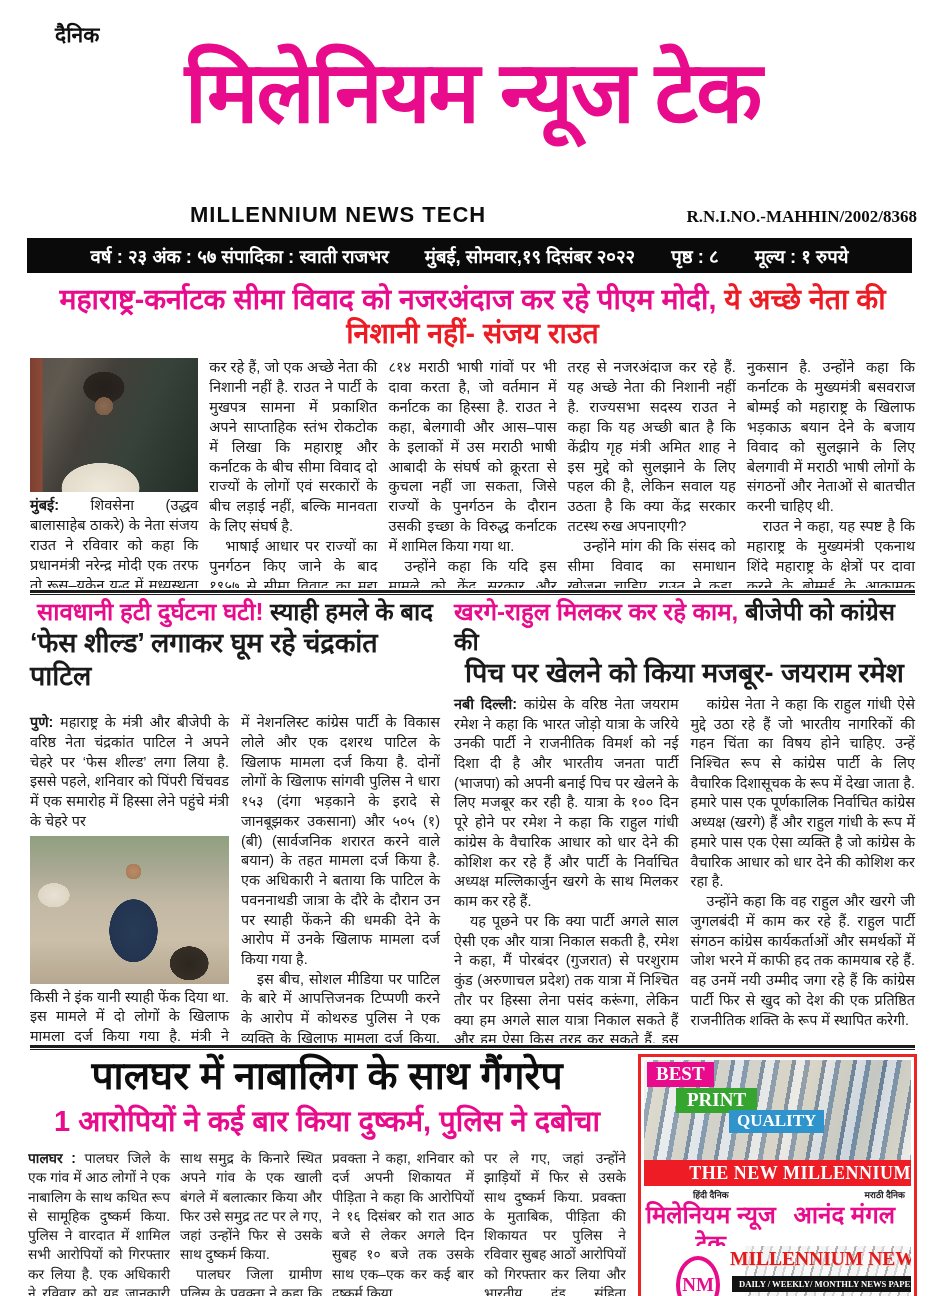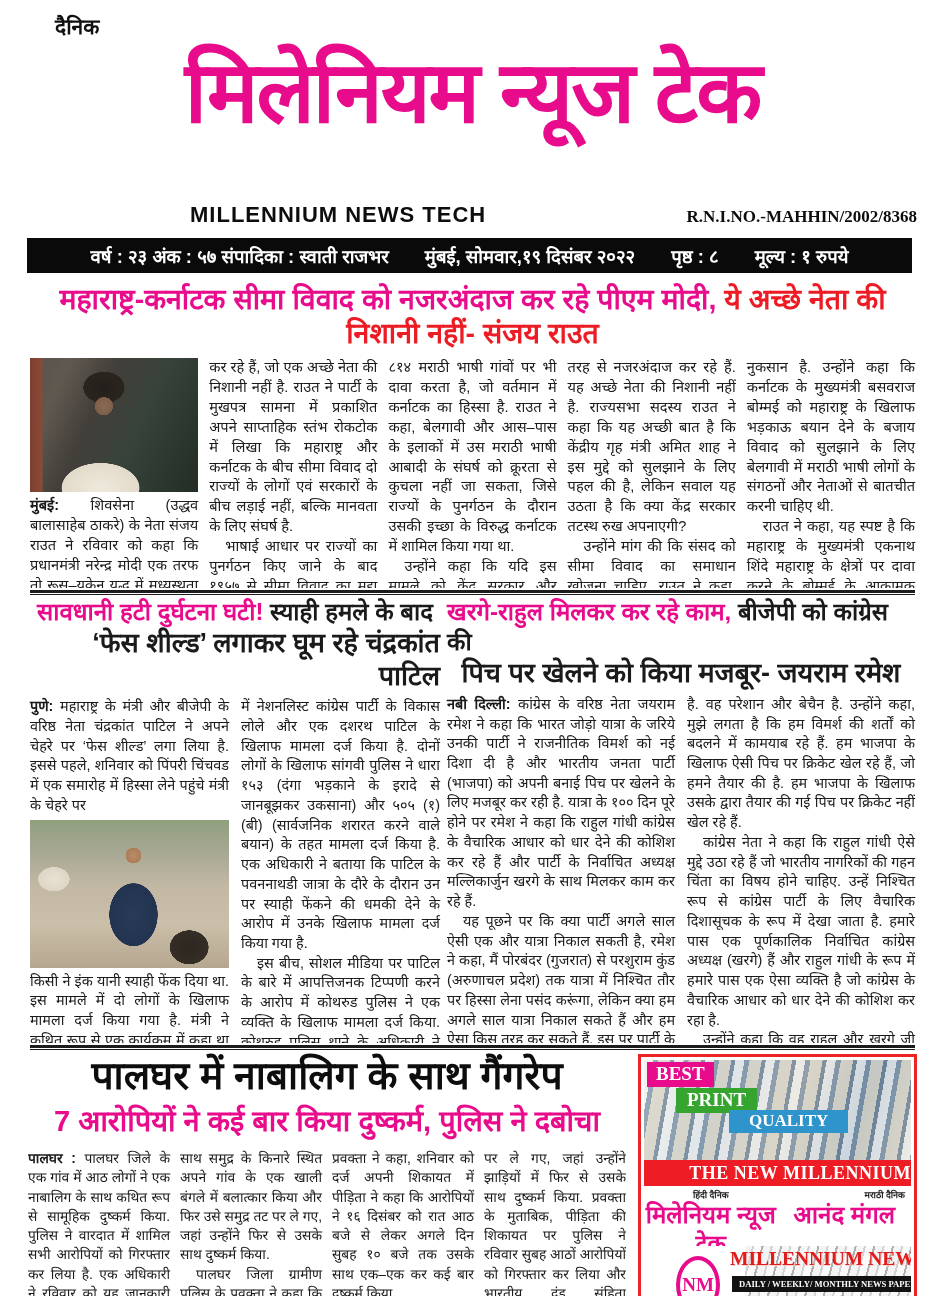--- a/index.html
+++ b/index.html
@@ -5,21 +5,21 @@
   * { margin:0; padding:0; box-sizing:border-box; }
   html,body { background:#ffffff; }
   .page {
     position:relative; width:945px; height:1296px; margin:0 auto;
     background:#ffffff; overflow:hidden;
     font-family:"Liberation Sans","DejaVu Sans",sans-serif;
     color:#1a1a1a;
   }
   
   .header { position:relative; height:276px; }
-  .daily-label { position:absolute; top:12px; left:55px; font-size:21px; font-weight:bold; color:#111; }
+  .daily-label { position:absolute; top:20px; left:55px; font-size:21px; font-weight:bold; color:#111; }
   .masthead-title {
     position:absolute; top:26px; left:0; width:100%; text-align:center;
     font-size:86px; font-weight:bold; color:#e80c8c; letter-spacing:-2px; line-height:1.55;
   }
   .masthead-en { position:absolute; top:202px; left:190px; font-size:22px; font-weight:bold; letter-spacing:1px; color:#0d0d0d; }
   .rni { position:absolute; top:207px; right:28px; font-size:17px; font-weight:bold; font-family:"Liberation Serif","DejaVu Serif",serif; color:#0d0d0d; }
   .info-bar {
     position:absolute; top:238px; left:27px; right:33px; height:35px;
     background:#0a0a0a; color:#ffffff; display:flex; align-items:center; justify-content:center; gap:36px;
     font-size:18.5px; font-weight:bold; white-space:nowrap;
@@ -37,25 +37,25 @@
     background-image:
       radial-gradient(ellipse 70px 45px at 42% 97%, #efe9dc 0%, #e2dbcb 55%, rgba(0,0,0,0) 56%),
       radial-gradient(circle 15px at 44% 36%, #8a6a52 0%, #7d5f49 60%, rgba(0,0,0,0) 61%),
       radial-gradient(ellipse 34px 26px at 44% 22%, #241f1b 0%, #2b2520 60%, rgba(0,0,0,0) 61%),
       linear-gradient(90deg, #7d3f30 0%, #8a4a38 7%, rgba(0,0,0,0) 8%),
       linear-gradient(115deg, #57524b 0%, #5f5950 18%, #433f3a 38%, #37433a 62%, #2c3830 80%, #232d26 100%);
   }
   .dateline { font-weight:bold; }
   .para-indent { text-indent:16px; }
   
-  .mid-band { display:flex; gap:7px; padding:0 30px; height:446px; overflow:hidden; margin-top:2px; }
+  .mid-band { display:flex; gap:14px; padding:0 30px; height:446px; overflow:hidden; margin-top:2px; }
   .sec2 { width:410px; }
   .sec3 { flex:1; }
   .s2-hl1 { text-align:center; font-size:24px; font-weight:bold; line-height:1.25; }
-  .s2-hl2 { text-align:right; font-size:27px; font-weight:bold; line-height:1.2; margin-bottom:5px; }
+  .s2-hl2 { text-align:left; font-size:27px; font-weight:bold; line-height:1.2; margin-bottom:21px; }
   .s3-hl1 { text-align:left; font-size:24px; font-weight:bold; line-height:1.25; }
   .s3-hl2 { text-align:center; font-size:27px; font-weight:bold; line-height:1.2; margin-bottom:5px; }
   .two-col { display:flex; gap:12px; }
   .two-col > div { flex:1; font-size:14.4px; line-height:1.37; text-align:justify; }
   .photo-patil {
     width:100%; height:148px; margin:4px 0; background-color:#b3a893;
     background-image:
       radial-gradient(circle 13px at 52% 24%, #b98b66 0%, #ab7d58 60%, rgba(0,0,0,0) 61%),
       radial-gradient(ellipse 40px 52px at 52% 64%, #273a56 0%, #223450 60%, rgba(0,0,0,0) 61%),
       radial-gradient(ellipse 32px 28px at 80% 86%, #2b2620 0%, #352e26 60%, rgba(0,0,0,0) 61%),
@@ -73,21 +73,21 @@
   .ad-box { flex:1; border:3px solid #ee2424; background:#ffffff; padding:3px; height:284px; }
   .ad-collage {
     position:relative; height:100px; background-color:#9aa8b4;
     background-image:
       repeating-linear-gradient(100deg, rgba(255,255,255,0.55) 0 9px, rgba(90,120,150,0.55) 9px 14px, rgba(220,215,200,0.7) 14px 26px, rgba(60,90,120,0.5) 26px 30px),
       linear-gradient(110deg, #e8e6e0 0%, #b8c4ce 30%, #d5d0c5 55%, #8fa4b6 78%, #d8d5cc 100%);
   }
   .chip { position:absolute; color:#ffffff; font-family:"Liberation Serif","DejaVu Serif",serif; font-weight:bold; line-height:1.1; }
   .chip-best { left:3px; top:2px; background:#e80c8c; font-size:19px; padding:2px 9px; }
   .chip-print { left:32px; top:28px; background:#35a52f; font-size:19px; padding:2px 11px; }
-  .chip-quality { left:85px; top:50px; background:#2f93cc; font-size:17px; padding:2px 20px; }
+  .chip-quality { left:85px; top:50px; background:#2f93cc; font-size:17px; padding:2px 8px; }
   .ad-band {
     height:26px; background:#ee1c24; color:#ffffff; text-align:right;
     font-family:"Liberation Serif","DejaVu Serif",serif; font-weight:bold; font-size:18px; line-height:26px; letter-spacing:0.5px;
   }
   .ad-papers { display:flex; height:60px; background:#fff; }
   .ad-paper { flex:1; text-align:center; }
   .ad-paper-label { font-size:9px; font-weight:bold; color:#222; margin-top:2px; }
   .ad-paper-label.right { text-align:right; padding-right:6px; }
   .ad-paper-name { font-size:24px; font-weight:bold; color:#e80c8c; line-height:1.2; }
   .ad-bottom { position:relative; height:112px; background:#fff; overflow:hidden; }
@@ -178,36 +178,35 @@
         <span class="hl-pink">खरगे-राहुल मिलकर कर रहे काम,</span><span> बीजेपी को कांग्रेस की</span>
       </div>
       <div class="s3-hl2">पिच पर खेलने को किया मजबूर- जयराम रमेश</div>
       <div class="two-col">
         <div>
           <p><span class="dateline">नबी दिल्ली:</span><span> कांग्रेस के वरिष्ठ नेता जयराम रमेश ने कहा कि भारत जोड़ो यात्रा के जरिये उनकी पार्टी ने राजनीतिक विमर्श को नई दिशा दी है और भारतीय जनता पार्टी (भाजपा) को अपनी बनाई पिच पर खेलने के लिए मजबूर कर रही है. यात्रा के १०० दिन पूरे होने पर रमेश ने कहा कि राहुल गांधी कांग्रेस के वैचारिक आधार को धार देने की कोशिश कर रहे हैं और पार्टी के निर्वाचित अध्यक्ष मल्लिकार्जुन खरगे के साथ मिलकर काम कर रहे हैं.</span></p>
           <p class="para-indent">यह पूछने पर कि क्या पार्टी अगले साल ऐसी एक और यात्रा निकाल सकती है, रमेश ने कहा, मैं पोरबंदर (गुजरात) से परशुराम कुंड (अरुणाचल प्रदेश) तक यात्रा में निश्चित तौर पर हिस्सा लेना पसंद करूंगा, लेकिन क्या हम अगले साल यात्रा निकाल सकते हैं और हम ऐसा किस तरह कर सकते हैं, इस पर पार्टी के उचित मंचों पर चर्चा की जानी है. उन्होंने कहा, कांग्रेस की सराहना, आलोचना, प्रशंसा और निंदा की गई. इसका क्या मतलब है कि हम बचाव की मुद्रा में थे. हम हमेशा उन चीजों पर प्रतिक्रिया देते थे जो भाजपा कह रही थी या कर रही थी लेकिन भारत जो. ड़ो यात्रा के जरिये मुझे लगता है कि हम राजनीतिक विमर्श की दिशा तय कर पाने में काफी हद तक सफल रहे.</p>
 
         </div>
         <div>
-          <p>है. वह परेशान और बेचैन है. उन्होंने कहा, मुझे लगता है कि हम विमर्श की शर्तों को बदलने में कामयाब रहे हैं. हम भाजपा के खिलाफ ऐसी पिच पर क्रिकेट खेल रहे हैं, जो हमने तैयार की है. हम भाजपा के खिलाफ उसके द्वारा तैयार की गई पिच पर क्रिकेट नहीं खेल रहे हैं.</p>
           <p class="para-indent">कांग्रेस नेता ने कहा कि राहुल गांधी ऐसे मुद्दे उठा रहे हैं जो भारतीय नागरिकों की गहन चिंता का विषय होने चाहिए. उन्हें निश्चित रूप से कांग्रेस पार्टी के लिए वैचारिक दिशासूचक के रूप में देखा जाता है. हमारे पास एक पूर्णकालिक निर्वाचित कांग्रेस अध्यक्ष (खरगे) हैं और राहुल गांधी के रूप में हमारे पास एक ऐसा व्यक्ति है जो कांग्रेस के वैचारिक आधार को धार देने की कोशिश कर रहा है.</p>
           <p class="para-indent">उन्होंने कहा कि वह राहुल और खरगे जी जुगलबंदी में काम कर रहे हैं. राहुल पार्टी संगठन कांग्रेस कार्यकर्ताओं और समर्थकों में जोश भरने में काफी हद तक कामयाब रहे हैं. वह उनमें नयी उम्मीद जगा रहे हैं कि कांग्रेस पार्टी फिर से खुद को देश की एक प्रतिष्ठित राजनीतिक शक्ति के रूप में स्थापित करेगी.</p>
 
         </div>
       </div>
     </div>
   </div>
 
   <div class="rule-double"></div>
 
   <div class="bottom-band">
 
     <div class="sec4">
       <div class="s4-hl">पालघर में नाबालिग के साथ गैंगरेप</div>
-      <div class="s4-sub">7 आरोपियों ने कई बार किया दुष्कर्म, पुलिस ने दबोचा</div>
+      <div class="s4-sub">1 आरोपियों ने कई बार किया दुष्कर्म, पुलिस ने दबोचा</div>
       <div class="four-col">
         <div>
           <p><span class="dateline">पालघर :</span><span> पालघर जिले के एक गांव में आठ लोगों ने एक नाबालिग के साथ कथित रूप से सामूहिक दुष्कर्म किया. पुलिस ने वारदात में शामिल सभी आरोपियों को गिरफ्तार कर लिया है. एक अधिकारी ने रविवार को यह जानकारी दी. अधिकारी ने बताया कि घटना शुक्रवार और शनिवार की दरमियानी रात को हुई और आरोपियों ने पहले नाबालिग के</span></p>
         </div>
         <div>
           <p>साथ समुद्र के किनारे स्थित अपने गांव के एक खाली बंगले में बलात्कार किया और फिर उसे समुद्र तट पर ले गए, जहां उन्होंने फिर से उसके साथ दुष्कर्म किया.</p>
           <p class="para-indent">पालघर जिला ग्रामीण पुलिस के प्रवक्ता ने कहा कि आरोपियों के खिलाफ सतपति थाने में सामूहिक दुष्कर्म का मामला दर्ज किया गया है. उन्होंने बताया कि पीड़िता की उम्र १६ साल के आसपास है.</p>
         </div>
         <div>
           <p>प्रवक्ता ने कहा, शनिवार को दर्ज अपनी शिकायत में पीड़िता ने कहा कि आरोपियों ने १६ दिसंबर को रात आठ बजे से लेकर अगले दिन सुबह १० बजे तक उसके साथ एक–एक कर कई बार दुष्कर्म किया.</p>

